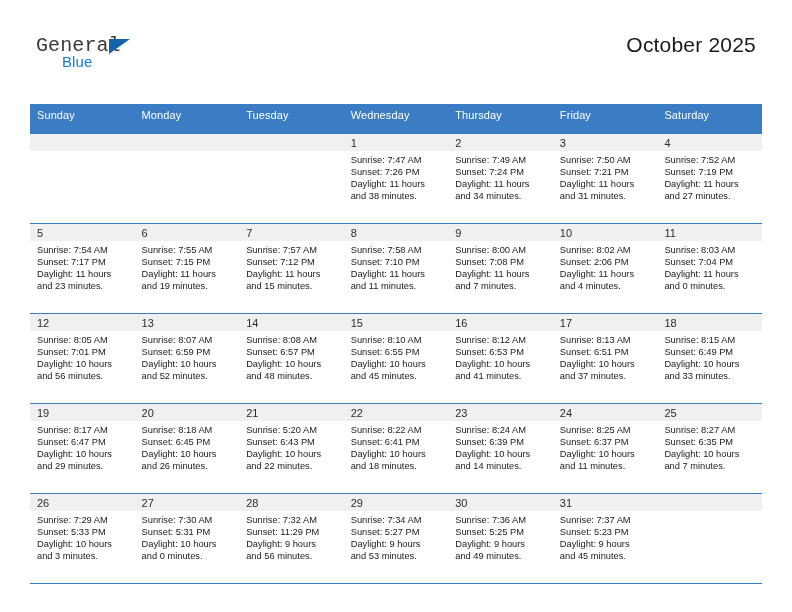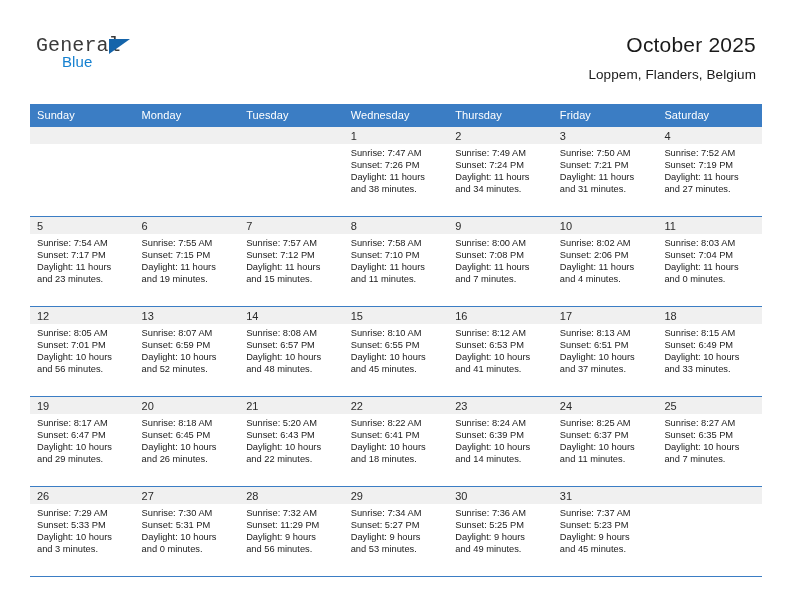--- a/index.html
+++ b/index.html
@@ -95,21 +95,21 @@
     table-layout: fixed;
   }
   .calendar col { width: 104.57px; }
 
   .calendar thead th {
     background: #3b7dc4;
     color: #ffffff;
     font-size: 11px;
     font-weight: normal;
     text-align: left;
-    padding: 5px 0 5px 7px;
+    padding: 5px 0 12px 7px;
     height: 20px;
     letter-spacing: 0.1px;
     box-sizing: border-box;
   }
 
   .calendar tbody td {
     vertical-align: top;
     padding: 0;
     border-top: 1.5px solid #3b7dc4;
     height: 90px;
@@ -144,21 +144,20 @@
 <div class="page">
 
   <div class="header">
     <div class="logo">
       <span class="logo-general">General</span>
       <span class="logo-tri"></span>
       <span class="logo-blue">Blue</span>
     </div>
     <div class="title-block">
       <h1 class="cal-title">October 2025</h1>
-      <p class="cal-subtitle">Loppem, Flanders, Belgium</p>
     </div>
   </div>
 
   <table class="calendar">
     <colgroup>
       <col>
         <col>
         <col>
         <col>
         <col>

